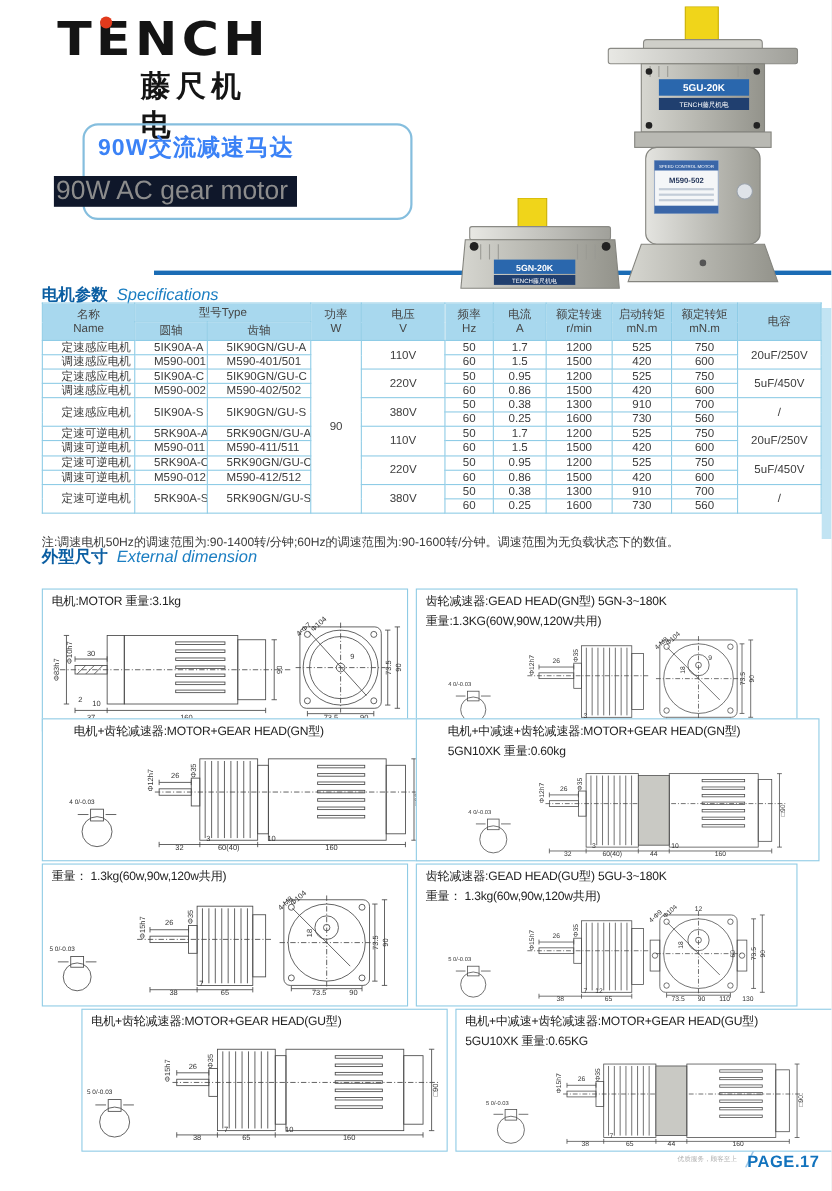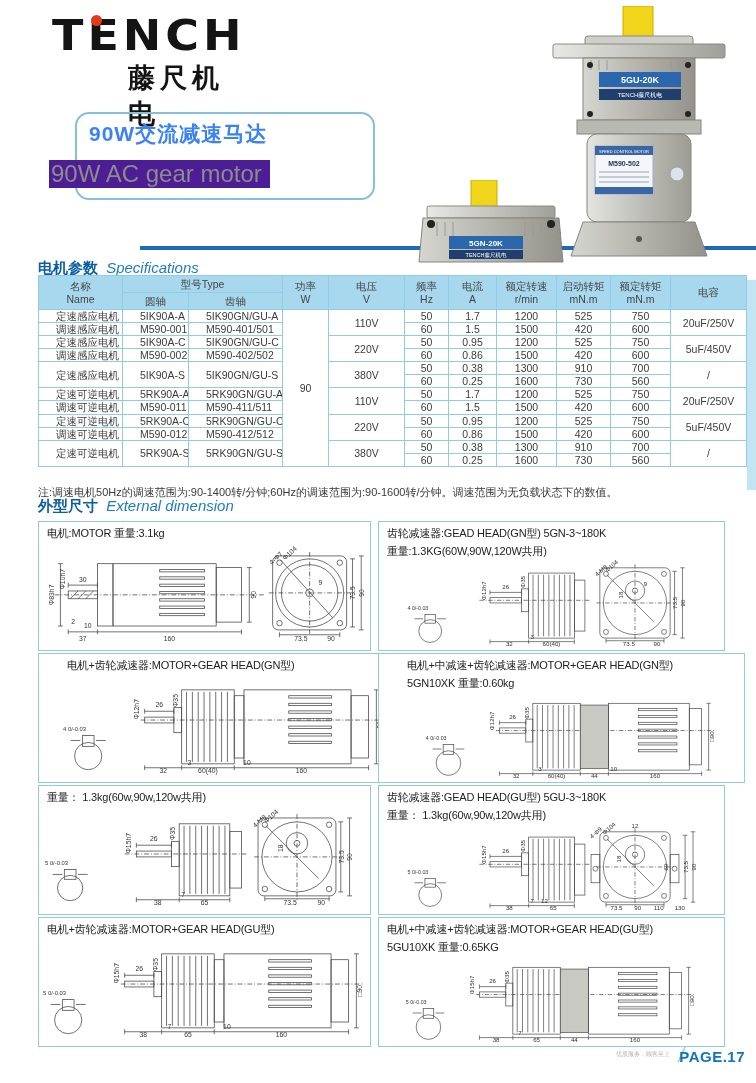--- a/index.html
+++ b/index.html
@@ -7,21 +7,21 @@
         font-family:"Liberation Sans","DejaVu Sans",sans-serif;margin:0 auto;}
   
   .logo{position:absolute;left:52px;top:12px;}
   .logo-text{font-family:"DejaVu Sans",sans-serif;font-weight:900;font-size:46px;line-height:1;
              letter-spacing:4px;color:#141414;transform:scaleY(.92);}
   .logo-dot{position:absolute;left:39px;top:3px;width:11px;height:11px;border-radius:50%;background:#e23a1c;}
   .logo-cn{position:absolute;left:76px;top:48px;font-size:27px;font-weight:bold;color:#141414;letter-spacing:5px;}
   
   .title-box{position:absolute;left:75px;top:112px;width:296px;height:84px;border:2px solid #85bede;border-radius:14px;}
   .title-cn{position:absolute;left:12px;top:6px;font-size:21px;font-weight:bold;color:#3b82f6;letter-spacing:1px;white-space:nowrap;}
-  .title-en{position:absolute;left:-28px;top:46px;font-size:24px;color:#8c8c8c;background:#4c1d95;padding:0 8px 0 2px;white-space:nowrap;}
+  .title-en{position:absolute;left:-28px;top:46px;font-size:24px;color:#8c8c8c;background:#0f172a;padding:0 8px 0 2px;white-space:nowrap;}
   .blue-line{position:absolute;left:140px;top:246px;right:0;height:4px;background:#1b6cb5;}
   .photo-lg{position:absolute;left:527px;top:6px;}
   .photo-sm{position:absolute;left:413px;top:180px;}
   .edge-strip{position:absolute;right:0;top:280px;width:9px;height:210px;background:#c2e4f3;}
   
   .sec-head{position:absolute;left:38px;font-size:15px;white-space:nowrap;}
   .sec-head .cn{color:#0b5ea2;font-weight:bold;}
   .sec-head .en{color:#1b7ec2;margin-left:4px;font-style:italic;}
   
   .tbl-wrap{position:absolute;left:38px;top:275px;width:708px;}
@@ -30,21 +30,21 @@
   table.spec thead th{background:#a8d8ee;font-weight:normal;color:#454545;height:16px;line-height:1.2;}
   table.spec td{height:12px;line-height:1.15;}
   table.spec td.lft{text-align:left;padding-left:17px;}
   .note{position:absolute;left:38px;top:485px;font-size:11px;color:#3a3a3a;white-space:nowrap;}
   
   .panels{position:absolute;left:38px;top:521px;width:685px;height:524px;}
   .panel{position:absolute;border:1px solid #8fcbe5;background:#fff;display:flex;flex-direction:column;}
   .panel .pt{font-size:11px;color:#222;padding:4px 8px 0 8px;line-height:1.3;white-space:nowrap;letter-spacing:-0.2px;}
   .panel svg.draw{flex:1;width:100%;min-height:0;}
   .pL{left:0;width:331px;}  .pR{left:340px;width:345px;}
-  .r0{top:0;height:128px;} .r1{top:132px;height:128px;padding-left:20px;} .r2{top:264px;height:128px;} .r3{top:396px;height:128px;}
+  .r0{top:14px;height:128px;} .r1{top:132px;height:128px;padding-left:20px;} .r2{top:264px;height:128px;} .r3{top:396px;height:128px;margin-left:36px;}
   
   .tagline{position:absolute;right:86px;top:1051px;font-size:6px;color:#b0b0b0;text-align:right;line-height:1.2;}
   .slash{position:absolute;right:72px;top:1044px;font-size:20px;color:#9fc9e8;font-style:italic;}
   .pg{position:absolute;right:11px;top:1048px;font-size:15px;font-weight:bold;color:#1273bd;letter-spacing:.5px;}
 </style>
 </head>
 <body>
 
 <div class="page">
 

